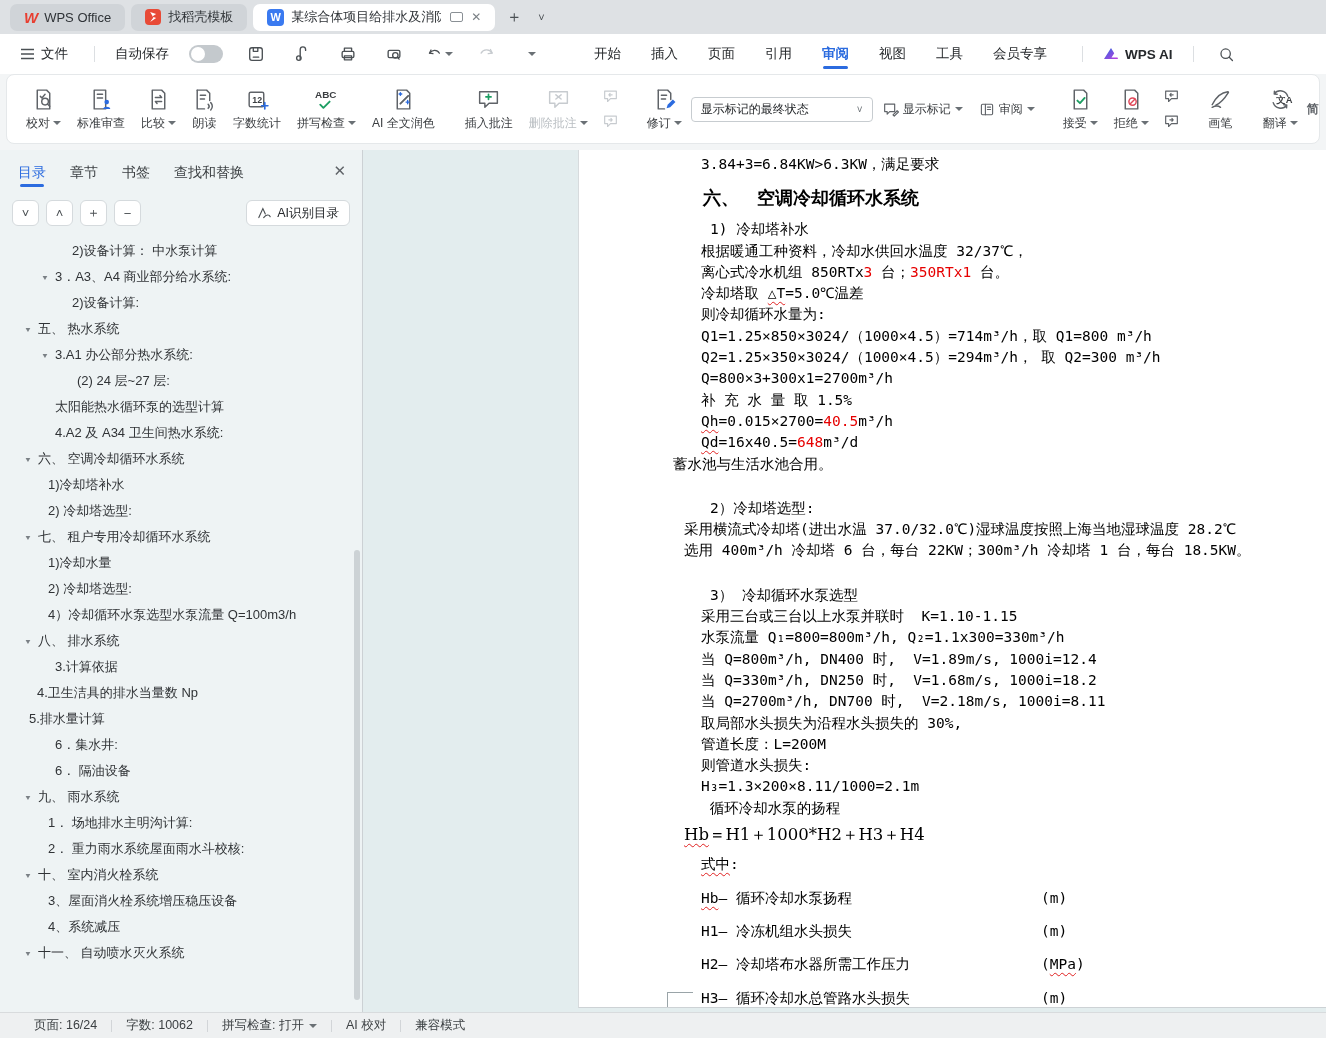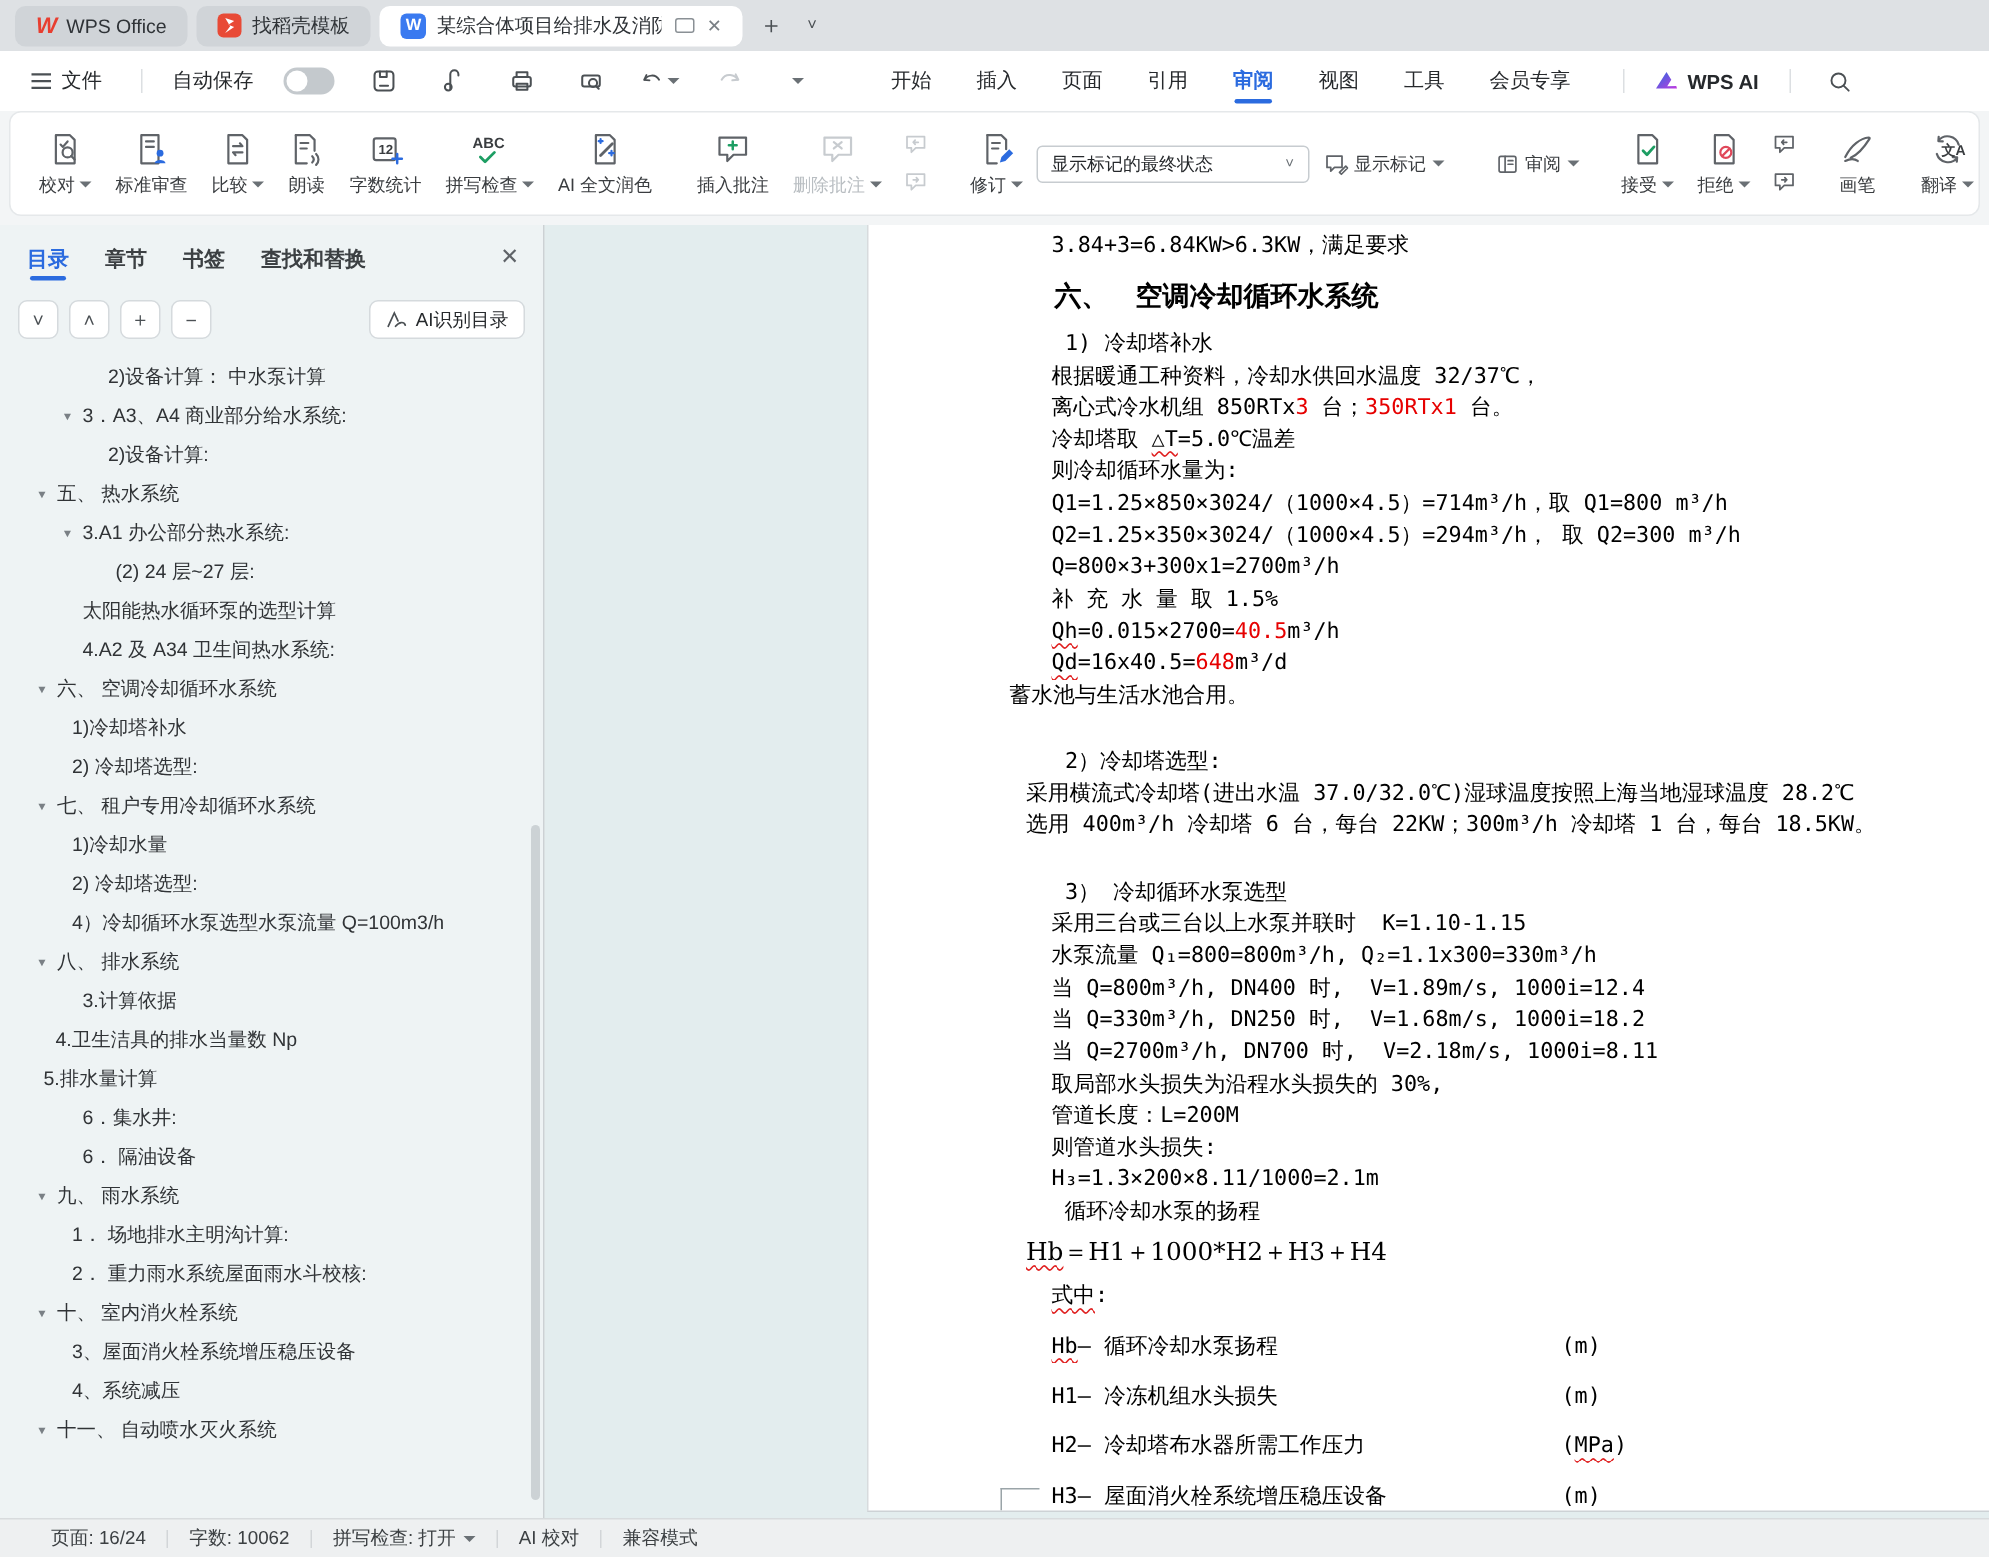--- a/index.html
+++ b/index.html
@@ -50,21 +50,21 @@
   .rsel { width:182px; height:25px; border:1px solid #c7ccd0; border-radius:4px; background:#fff; display:flex; align-items:center; justify-content:space-between; padding:0 9px; font-size:12px; color:#26292c; }
   .smicons { display:flex; flex-direction:column; gap:6px; justify-content:center; }
   .cornerexp { position:absolute; font-size:10px; color:#9aa0a5; }
   .jf { display:flex; align-items:center; gap:3px; font-size:12px; white-space:nowrap; }
   .jf .zh { font-size:12px; color:#5f6368; font-weight:bold; }
 
   
   .main { display:flex; height:862px; background:#e3edee; }
   .sidebar { width:363px; background:#eef3f4; border-right:1px solid #ccd1d4; display:flex; flex-direction:column; position:relative; }
   .stabs { display:flex; gap:24px; padding:14px 18px 0; font-size:14px; color:#3c4043; position:relative; }
-  .stab { padding-bottom:9px; position:relative;font-weight:bold; }
+  .stab { padding-bottom:9px; position:relative; }
   .stab.on { color:#2b6bdf; }
   .stab.on:after { content:""; position:absolute; left:2px; right:2px; bottom:4px; height:3px; border-radius:2px; background:#2b6bdf; }
   .sclose { position:absolute; right:16px; top:12px; font-size:15px; color:#5f6368; }
   .stools { display:flex; align-items:center; gap:7px; padding:9px 12px 4px; }
   .sqbtn { width:27px; height:26px; background:#fff; border:1px solid #d5dadd; border-radius:6px; display:flex; align-items:center; justify-content:center; font-size:13px; color:#4b5054; }
   .aibtn { margin-left:auto; height:26px; background:#fff; border:1px solid #d5dadd; border-radius:6px; display:flex; align-items:center; gap:5px; padding:0 10px; font-size:12.5px; color:#26292c; }
   .toclist { flex:1; overflow:hidden; margin-top:8px; font-size:13px; color:#303336; }
   .toc-item { height:26px; display:flex; align-items:center; white-space:nowrap; }
   .toc-item .tri { font-size:8px; color:#7a8085; margin-right:6px; transform:scaleY(.9); }
   .sscroll { position:absolute; right:2px; top:400px; width:6px; height:450px; border-radius:3px; background:#ccd2d5; }
@@ -319,21 +319,21 @@
       <span class="lblrow">
             <span>修订</span>
             <span class="caret-s"></span>
           </span>
     </div>
     <div class="rcol">
       <div class="rsel">
         <span>显示标记的最终状态</span>
         <span style="color:#6a7075;font-size:10px">˅</span>
       </div>
-      <div style="display:flex;gap:24px">
+      <div style="display:flex;gap:6px">
         <span class="rsm">
           <svg width="17" height="15" viewBox="0 0 20 18">
                 <path d="M3 2.5h12v9H9l-3 3v-3H3z"></path>
                 <path d="M13 15.5l5-5 1.5 1.5-5 5z"></path>
               </svg>
           <span>显示标记</span>
               <span class="caret-s"></span>
         </span>
         <span class="rsm">
           <svg width="16" height="15" viewBox="0 0 20 18">
@@ -599,21 +599,21 @@
           <div class="dl i2"><span>取局部水头损失为沿程水头损失的 30%,</span></div>
           <div class="dl i2"><span>管道长度：L=200M</span></div>
           <div class="dl i2"><span>则管道水头损失:</span></div>
           <div class="dl i2"><span>H₃=1.3×200×8.11/1000=2.1m</span></div>
           <div class="dl i2"><span> 循环冷却水泵的扬程</span></div>
           <div class="dl i1 big"><span class="sq">Hb</span><span>＝H1＋1000*H2＋H3＋H4</span></div>
           <div class="dl i2 gap2"><span class="sq">式中</span><span>:</span></div>
           <div class="dl i2 def"><span class="sq">Hb</span><span>— 循环冷却水泵扬程</span><span class="unit"><span>(m)</span></span></div>
           <div class="dl i2 def"><span>H1— 冷冻机组水头损失</span><span class="unit"><span>(m)</span></span></div>
           <div class="dl i2 def"><span>H2— 冷却塔布水器所需工作压力</span><span class="unit"><span>(</span><span class="sq">MPa</span><span>)</span></span></div>
-          <div class="dl i2 def"><span>H3— 屋面消火栓系统增压稳压设备</span><span class="unit"><span>(m)</span></span></div>
+          <div class="dl i2 def"><span>H3— 循环冷却水总管路水头损失</span><span class="unit"><span>(m)</span></span></div>
         </div>
       <div class="cornermark"></div>
     </div>
   </div>
 </div>
 
 <div class="statusbar">
   <span>页面: 16/24</span>
   <span class="ssep"></span>
   <span>字数: 10062</span>

